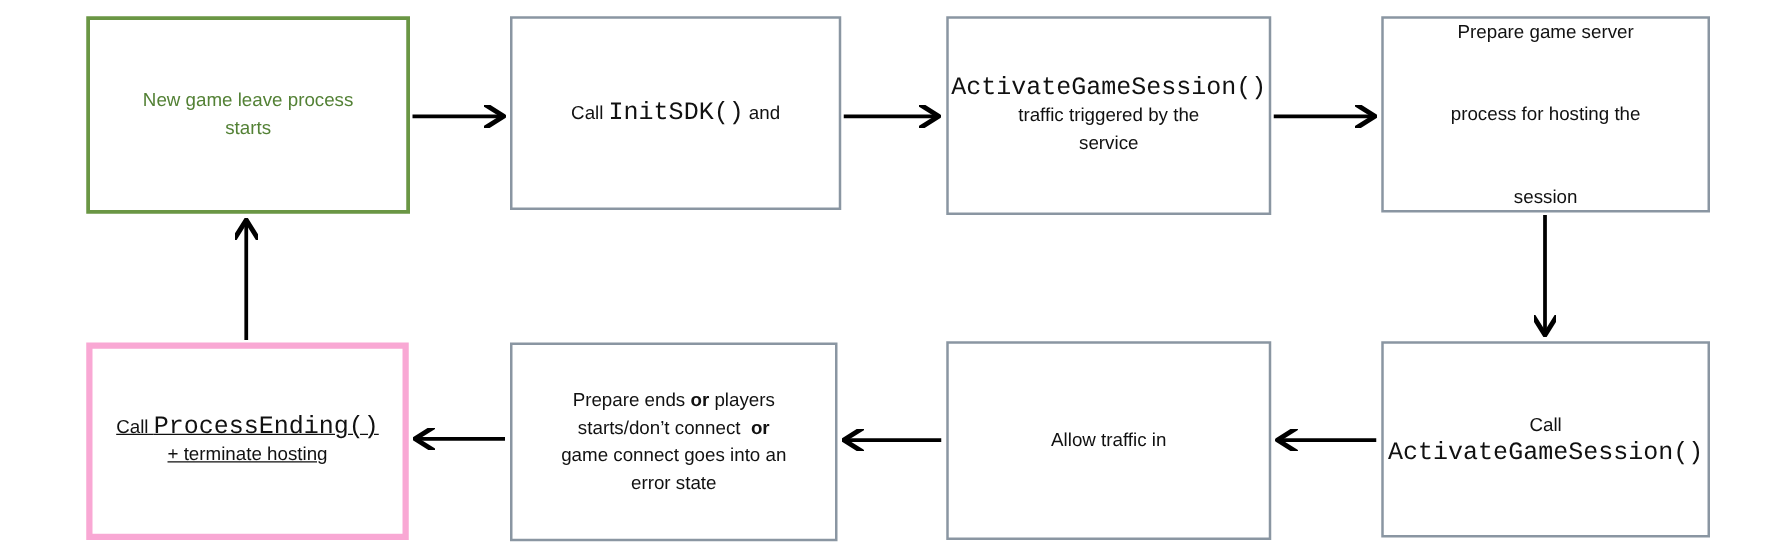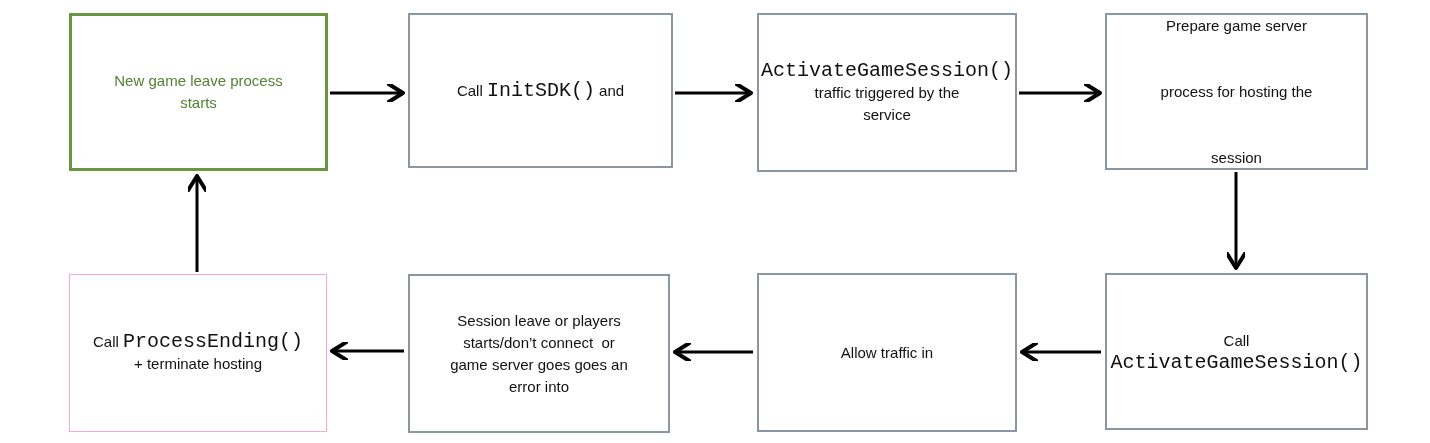--- a/index.html
+++ b/index.html
@@ -33,33 +33,34 @@
     align-items: center;
     text-align: center;
     padding: 6px 8px;
     color: #111111;
   }
   .box.green {
     border: 3px solid #6a9644;
     color: #538135;
   }
   .box.red {
-    border: 1px solid #f9a8d4;
+    border: 5px solid #f9a8d4;
+    text-decoration: underline;
   }
   .line {
     font-size: 15px;
     line-height: 22px;
     white-space: pre-wrap;
   }
   .mono {
     font-family: "Liberation Mono", monospace;
     font-size: 20px;
   }
   .bold {
-    font-weight: normal;
+    font-weight: bold;
   }
 </style>
 </head>
 <body>
 
 <div class="canvas">
 
   <svg class="arrows" viewBox="0 0 1430 443" xmlns="http://www.w3.org/2000/svg">
     <defs>
       <marker id="ah" viewBox="0 0 10 10" refX="9" refY="5" markerWidth="6" markerHeight="6" orient="auto" markerUnits="strokeWidth">
@@ -100,24 +101,24 @@
   <div class="box" style="left:1105px; top:273px; width:263px; height:157px;">
     <div class="line"><span>Call</span></div>
     <div class="line"><span class="mono">ActivateGameSession()</span></div>
   </div>
 
   <div class="box" style="left:757px; top:273px; width:260px; height:159px;">
     <div class="line"><span>Allow traffic in</span></div>
   </div>
 
   <div class="box" style="left:408px; top:274px; width:262px; height:159px;">
-    <div class="line"><span>Session leave </span><span class="bold">or</span><span> players</span></div>
+    <div class="line"><span>Prepare ends </span><span class="bold">or</span><span> players</span></div>
     <div class="line"><span>starts/don’t connect  </span><span class="bold">or</span></div>
-    <div class="line"><span>game server goes goes an</span></div>
-    <div class="line"><span>error into</span></div>
+    <div class="line"><span>game connect goes into an</span></div>
+    <div class="line"><span>error state</span></div>
   </div>
 
   <div class="box red" style="left:69px; top:274px; width:258px; height:158px;">
     <div class="line"><span>Call </span><span class="mono">ProcessEnding()</span></div>
     <div class="line"><span>+ terminate hosting</span></div>
   </div>
 
 </div>
 
 </body></html>

